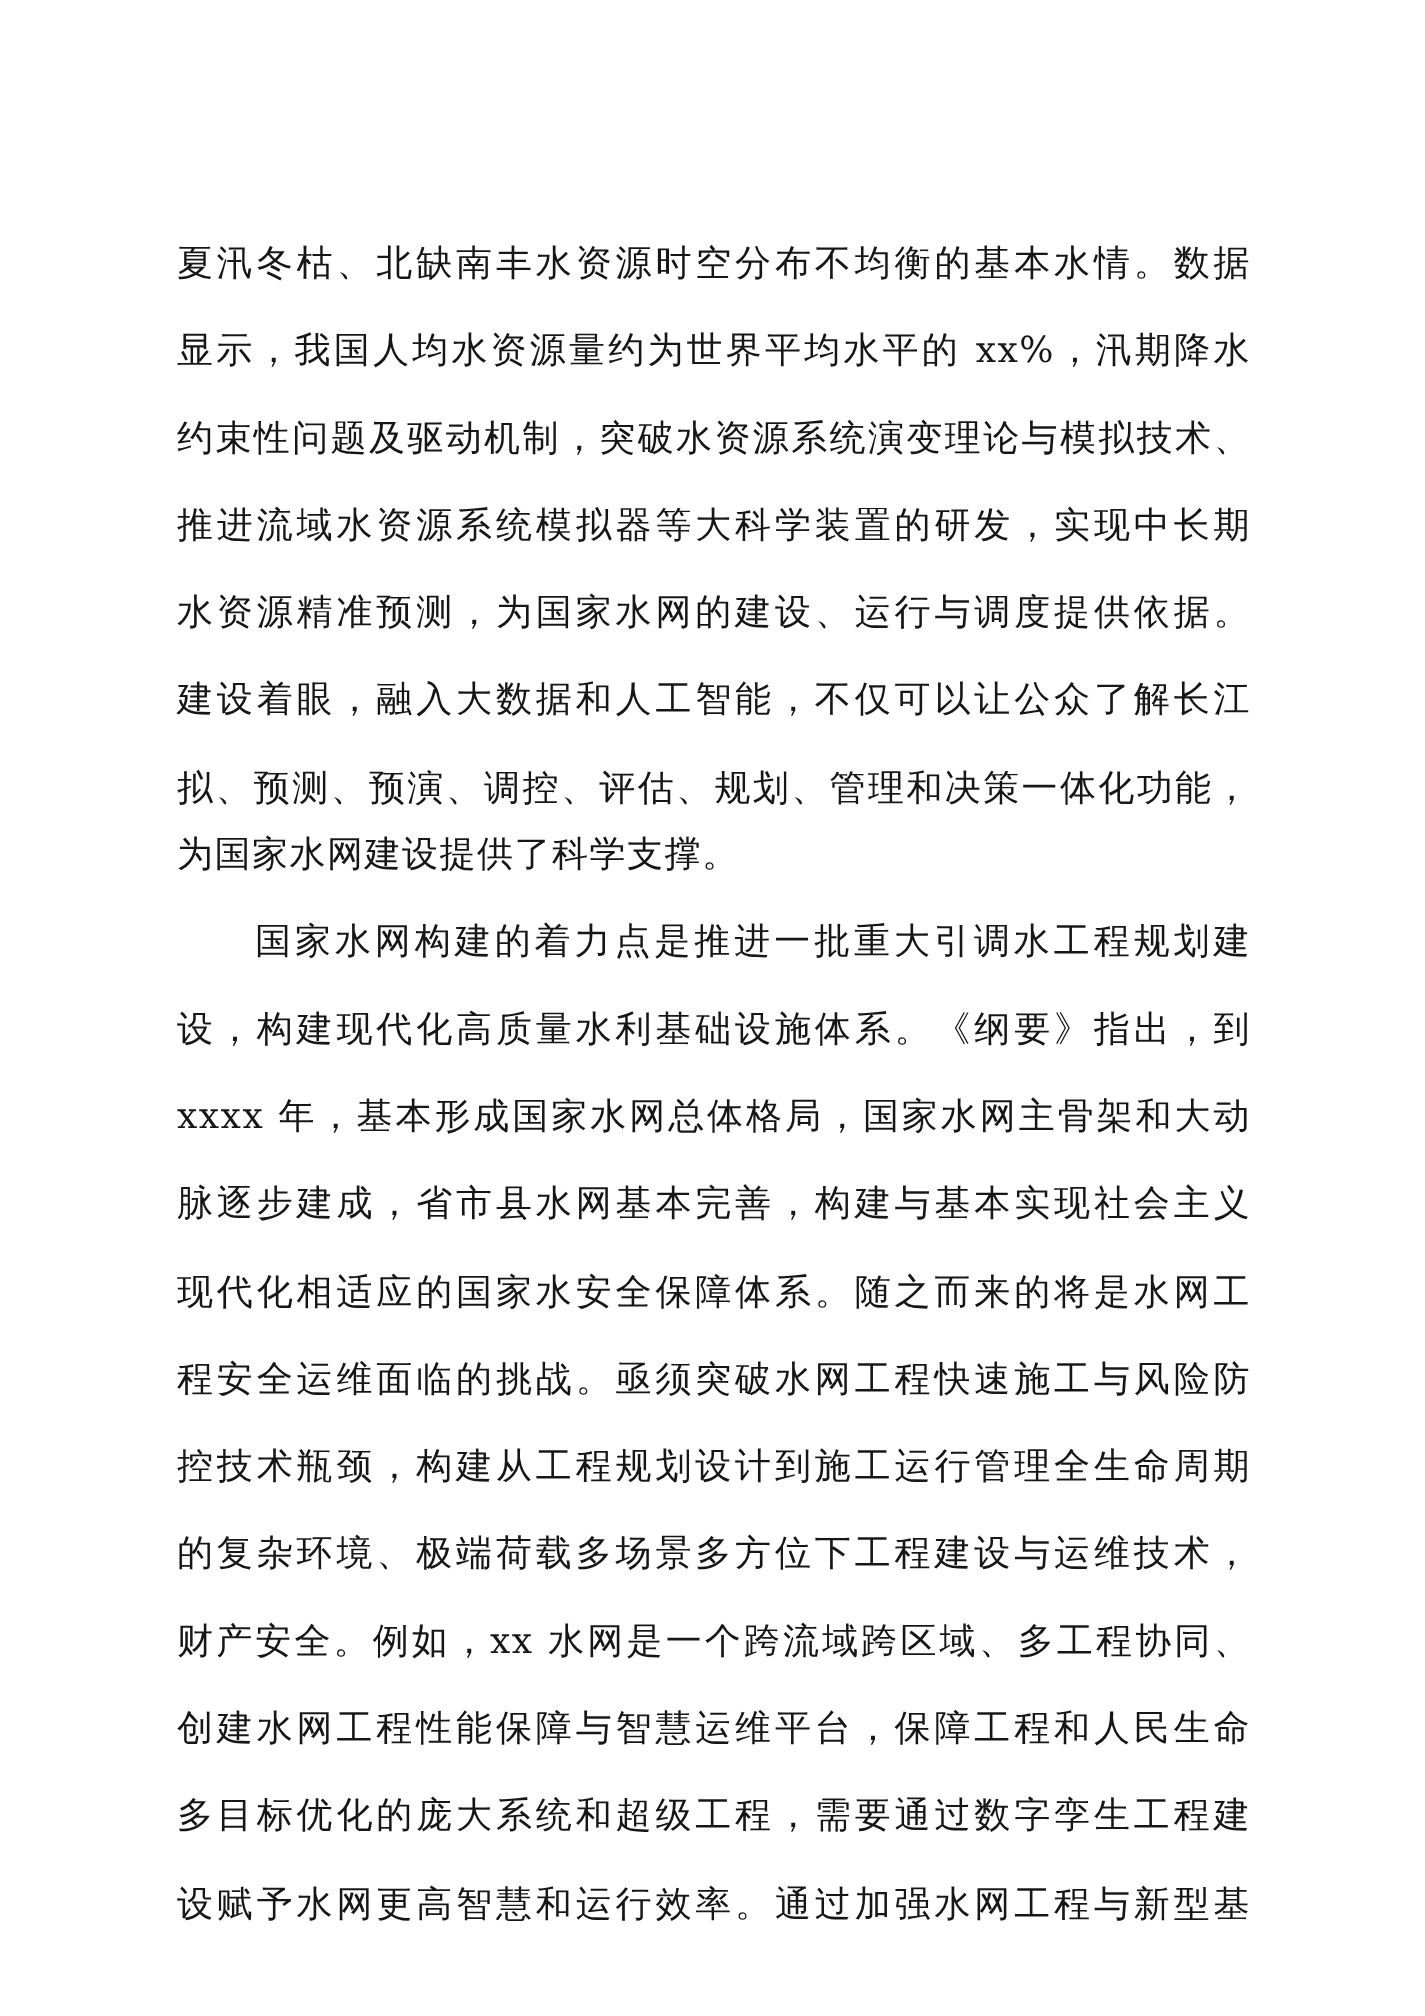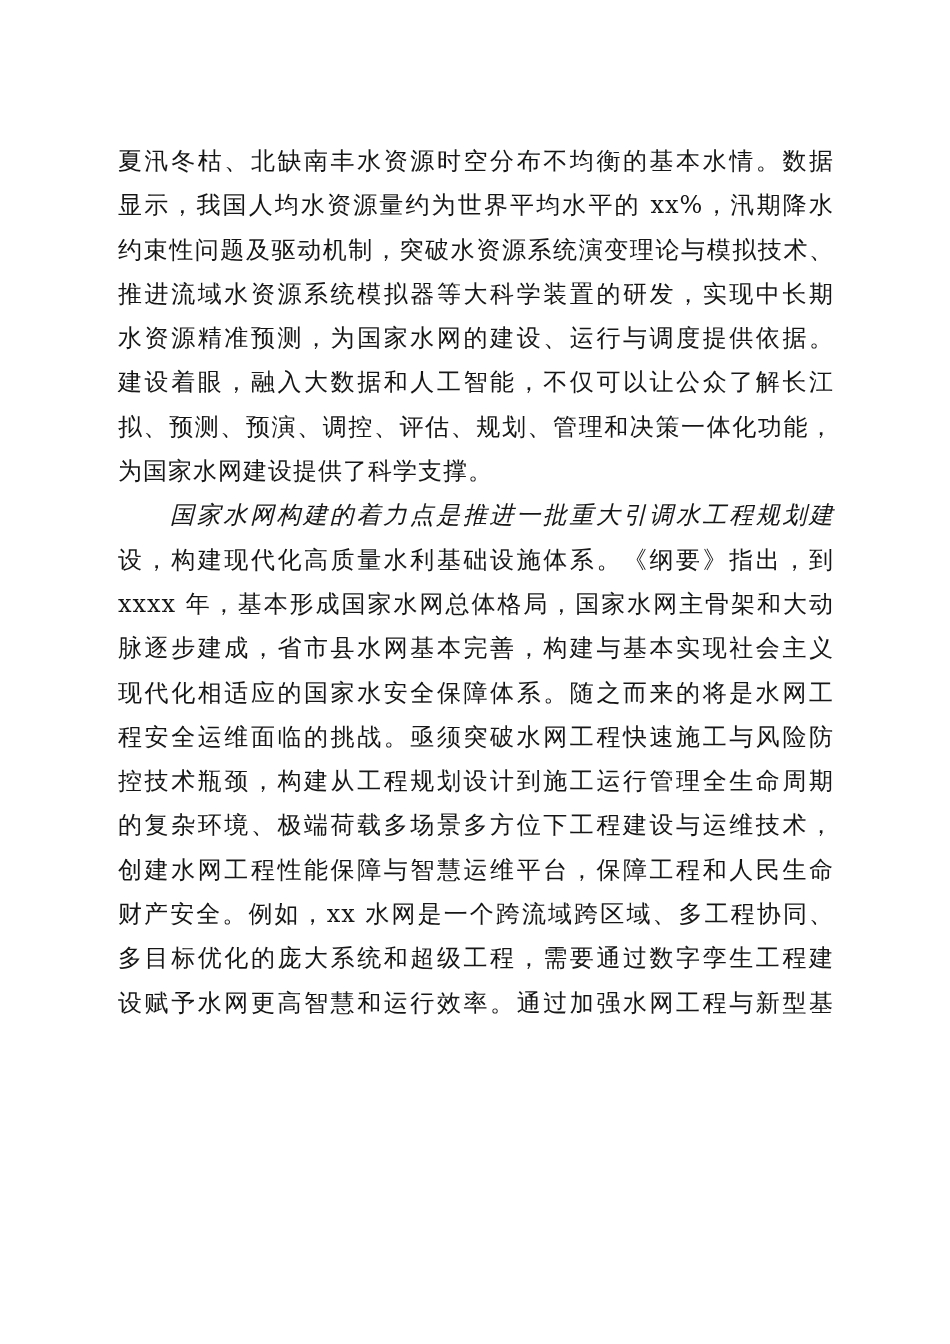--- a/index.html
+++ b/index.html
@@ -32,28 +32,28 @@
     font-size: 24px;
     line-height: 44.3px;
     height: 44.3px;
     color: #161616;
     letter-spacing: 1px;
     overflow: visible;
   }
   .line.justify {
     text-align: justify;
     text-align-last: justify;
+    margin-top: 14px;
   }
   .line.left {
     text-align: right;
     text-align-last: left;
   }
   .line.indent {
     padding-left: 52px;
-    font-style: italic;
   }
 </style>
 </head>
 <body>
 
 <div class="page">
   <div class="text-block">
       <div>
         <div class="line justify">夏汛冬枯、北缺南丰水资源时空分布不均衡的基本水情。数据</div>
         <div class="line justify">显示，我国人均水资源量约为世界平均水平的 xx%，汛期降水</div>
@@ -66,19 +66,19 @@
       </div>
       <div>
         <div class="line justify indent">国家水网构建的着力点是推进一批重大引调水工程规划建</div>
         <div class="line justify">设，构建现代化高质量水利基础设施体系。《纲要》指出，到</div>
         <div class="line justify">xxxx 年，基本形成国家水网总体格局，国家水网主骨架和大动</div>
         <div class="line justify">脉逐步建成，省市县水网基本完善，构建与基本实现社会主义</div>
         <div class="line justify">现代化相适应的国家水安全保障体系。随之而来的将是水网工</div>
         <div class="line justify">程安全运维面临的挑战。亟须突破水网工程快速施工与风险防</div>
         <div class="line justify">控技术瓶颈，构建从工程规划设计到施工运行管理全生命周期</div>
         <div class="line justify">的复杂环境、极端荷载多场景多方位下工程建设与运维技术，</div>
+        <div class="line justify">财产安全。例如，xx 水网是一个跨流域跨区域、多工程协同、</div>
         <div class="line justify">创建水网工程性能保障与智慧运维平台，保障工程和人民生命</div>
-        <div class="line justify">财产安全。例如，xx 水网是一个跨流域跨区域、多工程协同、</div>
         <div class="line justify">多目标优化的庞大系统和超级工程，需要通过数字孪生工程建</div>
         <div class="line justify">设赋予水网更高智慧和运行效率。通过加强水网工程与新型基</div>
       </div>
     </div>
 </div>
 
 </body></html>

